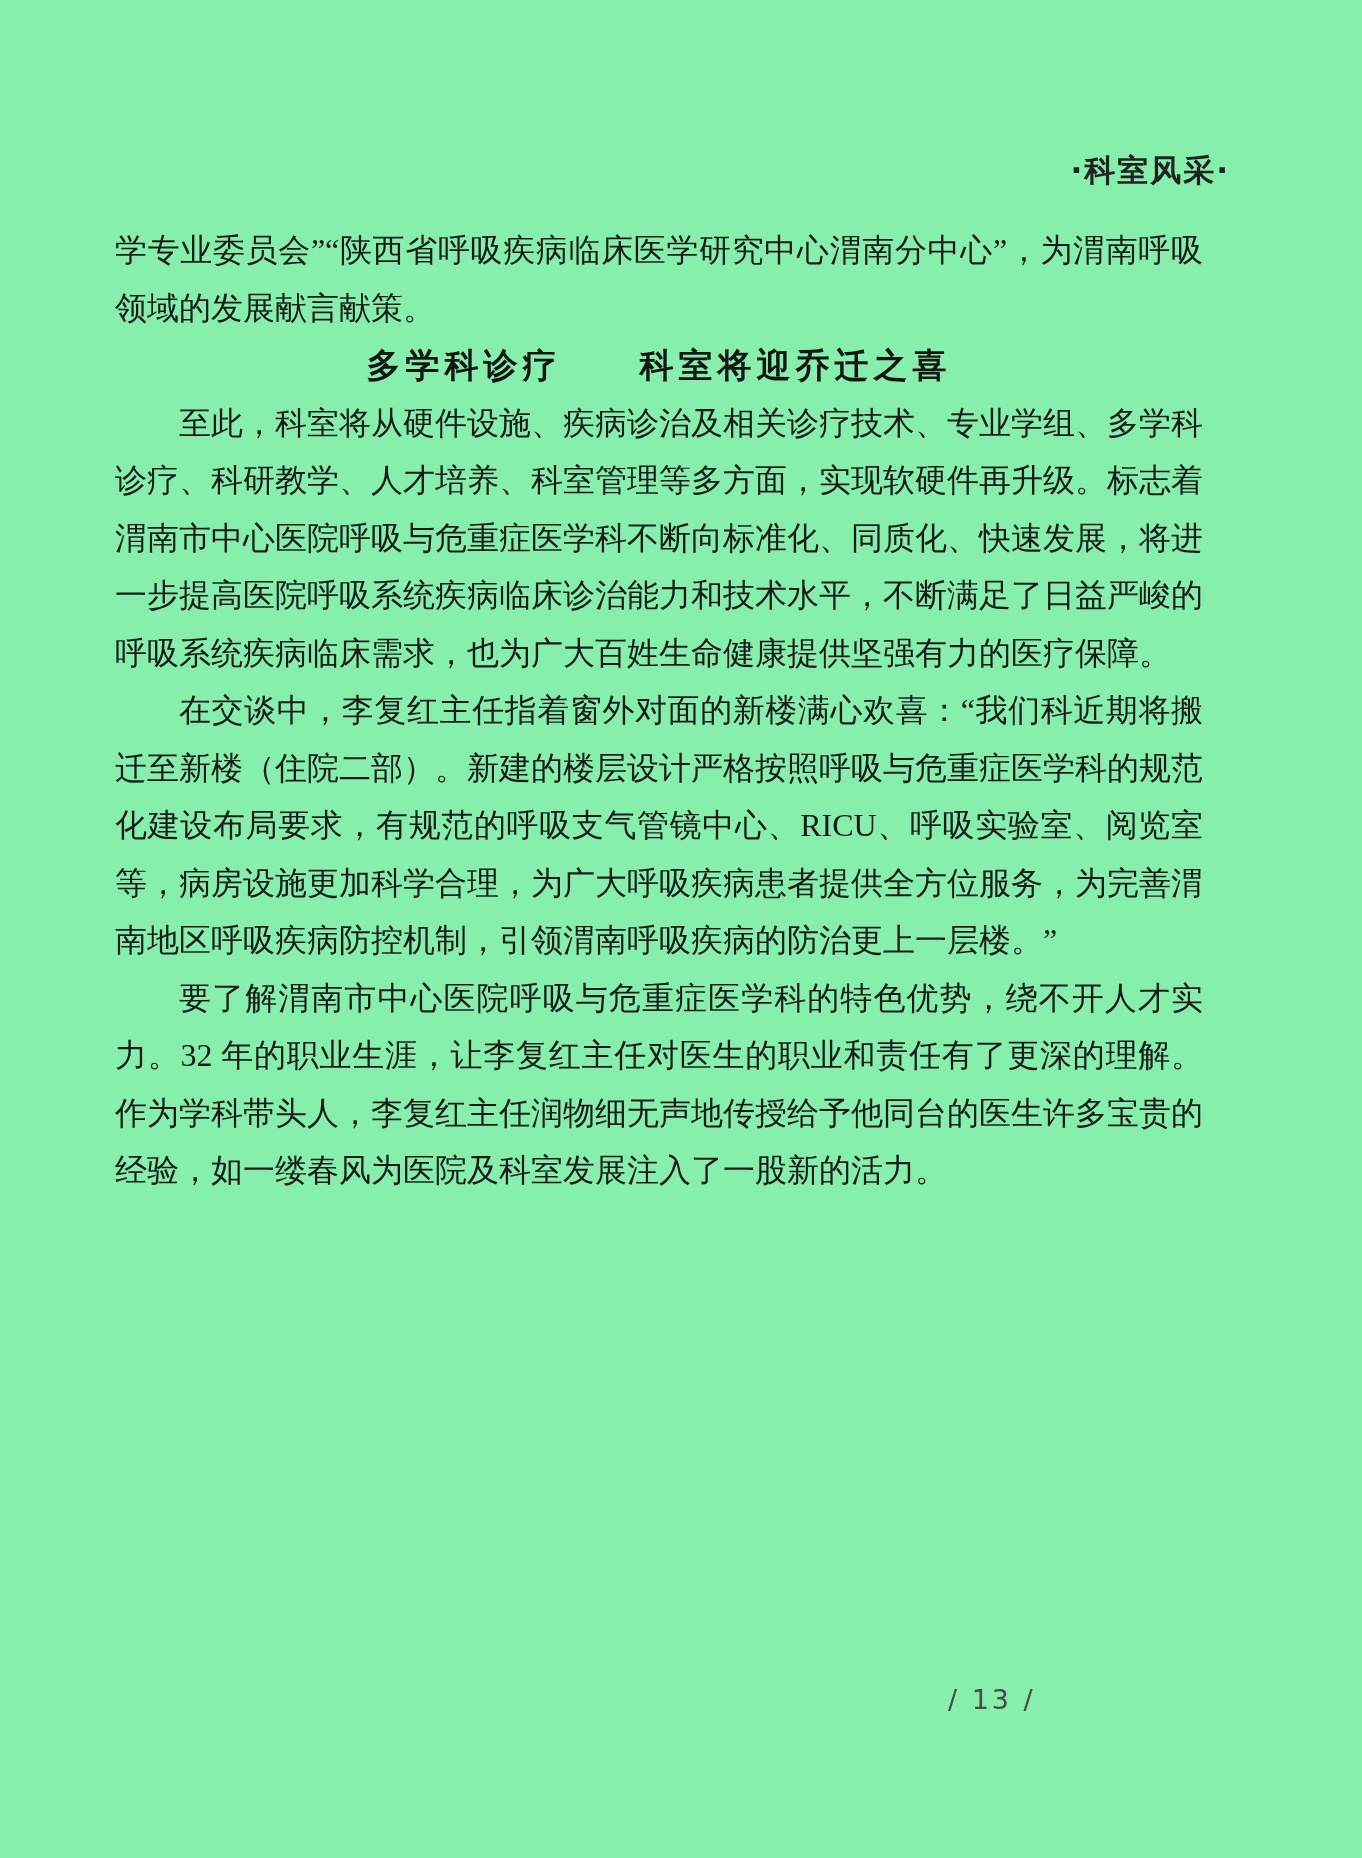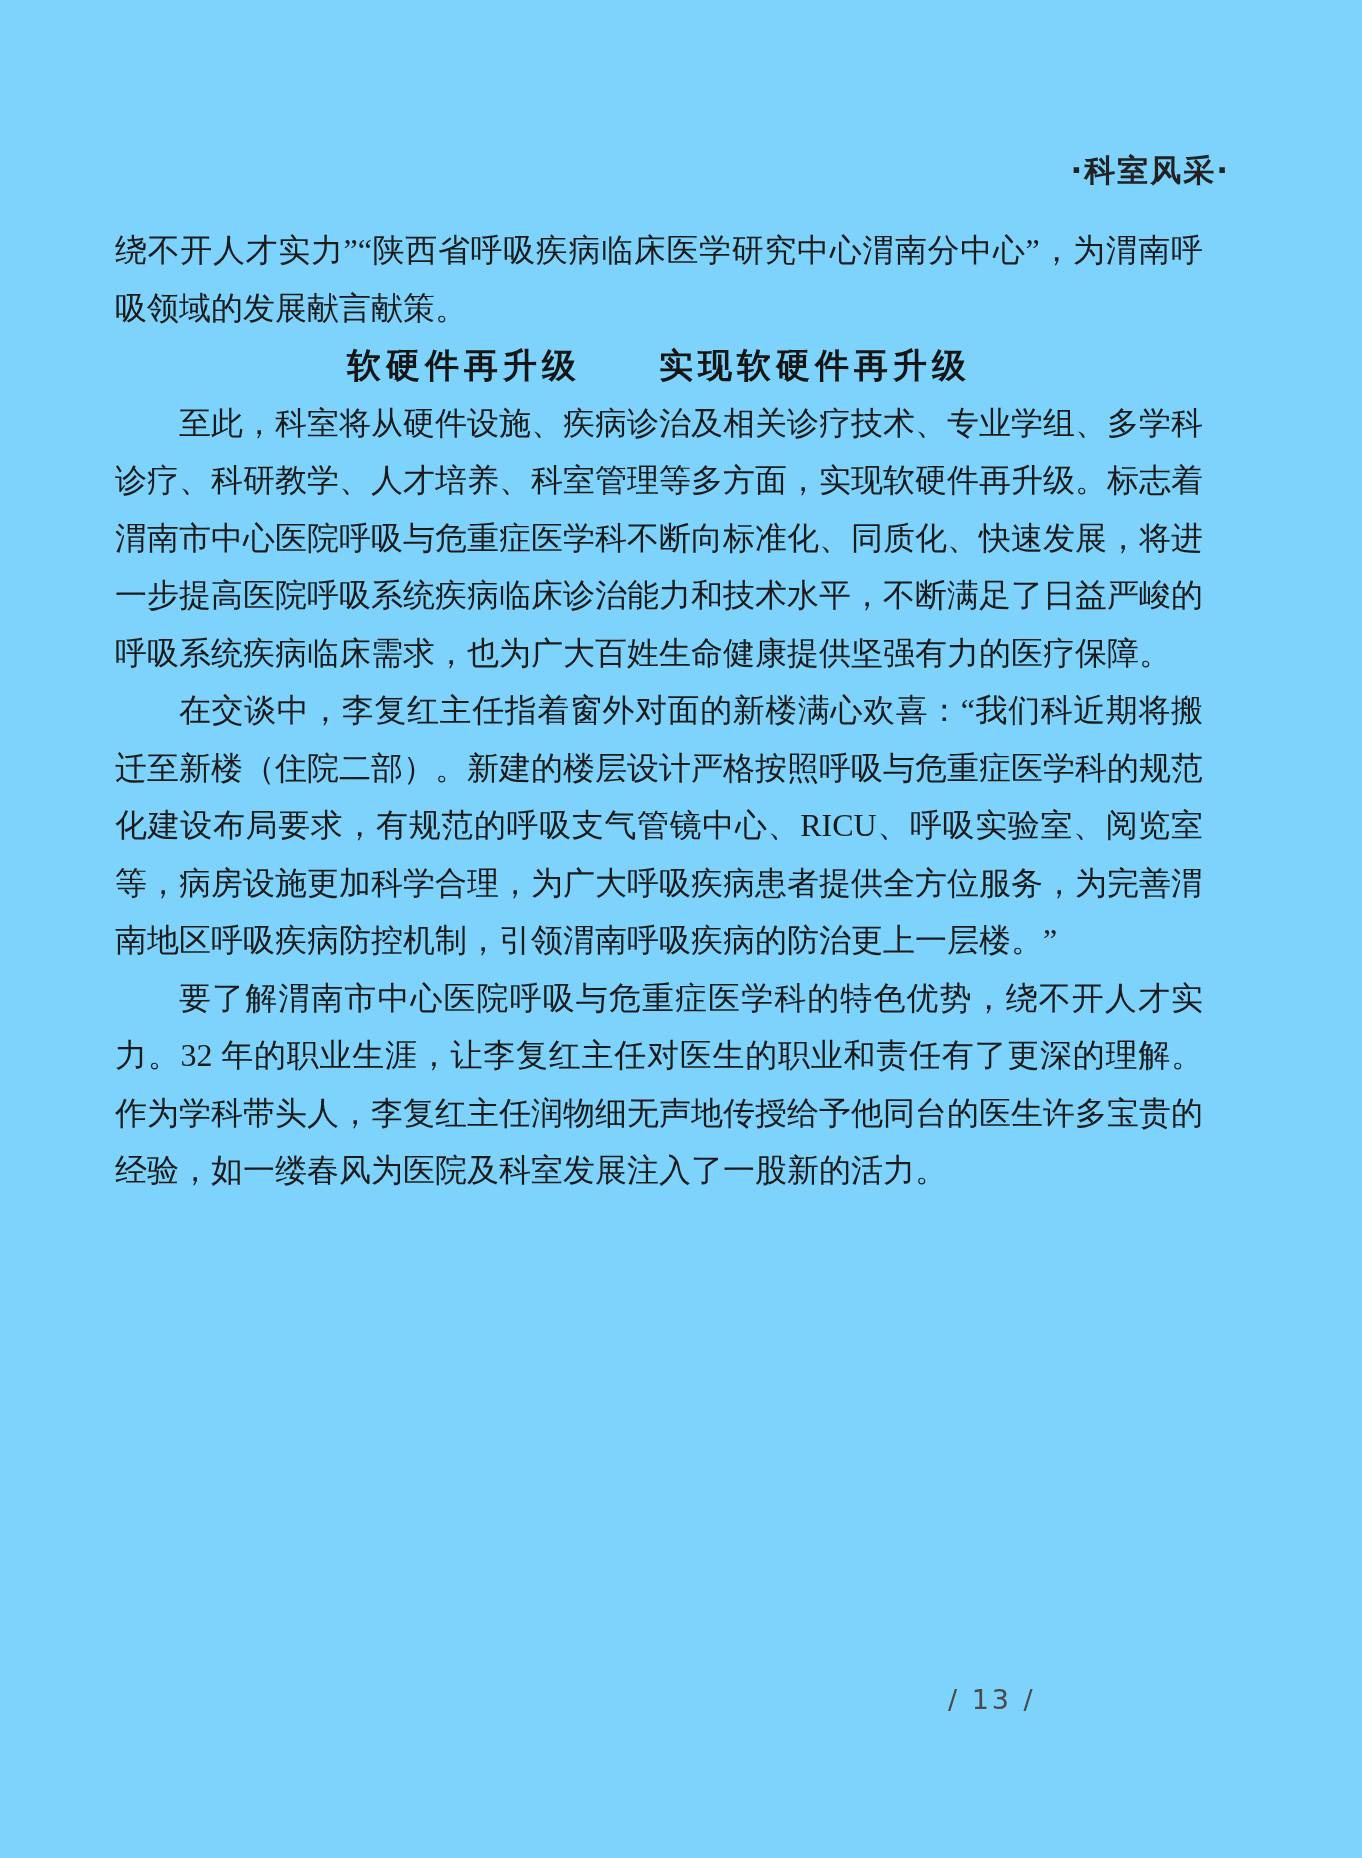--- a/index.html
+++ b/index.html
@@ -4,21 +4,21 @@
 <style>
   html, body {
     margin: 0;
     padding: 0;
     background: #ffffff;
   }
   .page {
     position: relative;
     width: 1362px;
     height: 1858px;
-    background: #7dd3fc;
+    background: #86efac;
     color: #1b1b1b;
     font-family: "Liberation Serif", "DejaVu Serif", serif;
     overflow: hidden;
   }
   .running-head {
     position: absolute;
     top: 150px;
     right: 132px;
     font-family: "DejaVu Sans", "Liberation Sans", sans-serif;
     font-weight: bold;
@@ -67,23 +67,23 @@
 </style>
 </head>
 <body>
 
 <div class="page">
 
   <div class="running-head">·科室风采·</div>
 
   <div class="content">
 
-    <p>绕不开人才实力”“陕西省呼吸疾病临床医学研究中心渭南分中心”，为渭南呼吸领域的发展献言献策。</p>
+    <p>学专业委员会”“陕西省呼吸疾病临床医学研究中心渭南分中心”，为渭南呼吸领域的发展献言献策。</p>
 
-    <h2>软硬件再升级　　实现软硬件再升级</h2>
+    <h2>多学科诊疗　　科室将迎乔迁之喜</h2>
 
     <p class="indent">至此，科室将从硬件设施、疾病诊治及相关诊疗技术、专业学组、多学科诊疗、科研教学、人才培养、科室管理等多方面，实现软硬件再升级。标志着渭南市中心医院呼吸与危重症医学科不断向标准化、同质化、快速发展，将进一步提高医院呼吸系统疾病临床诊治能力和技术水平，不断满足了日益严峻的呼吸系统疾病临床需求，也为广大百姓生命健康提供坚强有力的医疗保障。</p>
 
     <p class="indent">在交谈中，李复红主任指着窗外对面的新楼满心欢喜：“我们科近期将搬迁至新楼（住院二部）。新建的楼层设计严格按照呼吸与危重症医学科的规范化建设布局要求，有规范的呼吸支气管镜中心、RICU、呼吸实验室、阅览室等，病房设施更加科学合理，为广大呼吸疾病患者提供全方位服务，为完善渭南地区呼吸疾病防控机制，引领渭南呼吸疾病的防治更上一层楼。”</p>
 
 
     <p class="indent">要了解渭南市中心医院呼吸与危重症医学科的特色优势，绕不开人才实力。32 年的职业生涯，让李复红主任对医生的职业和责任有了更深的理解。作为学科带头人，李复红主任润物细无声地传授给予他同台的医生许多宝贵的经验，如一缕春风为医院及科室发展注入了一股新的活力。</p>
 
 
   </div>

